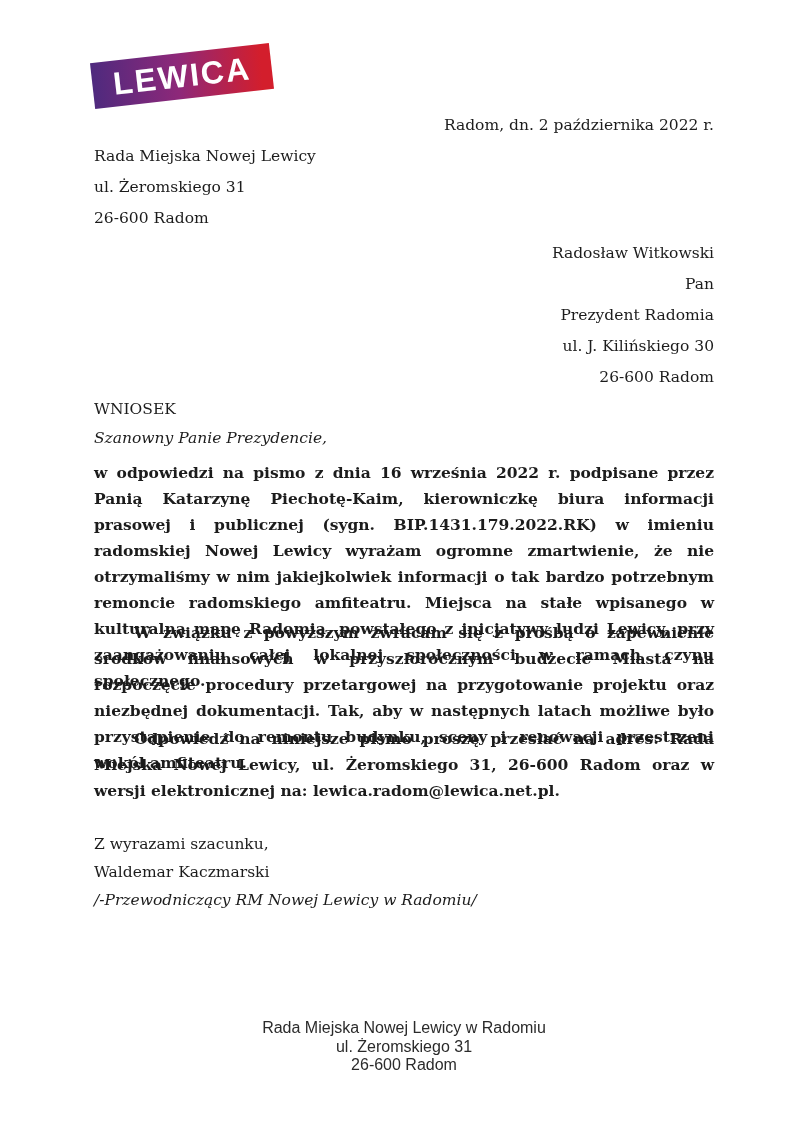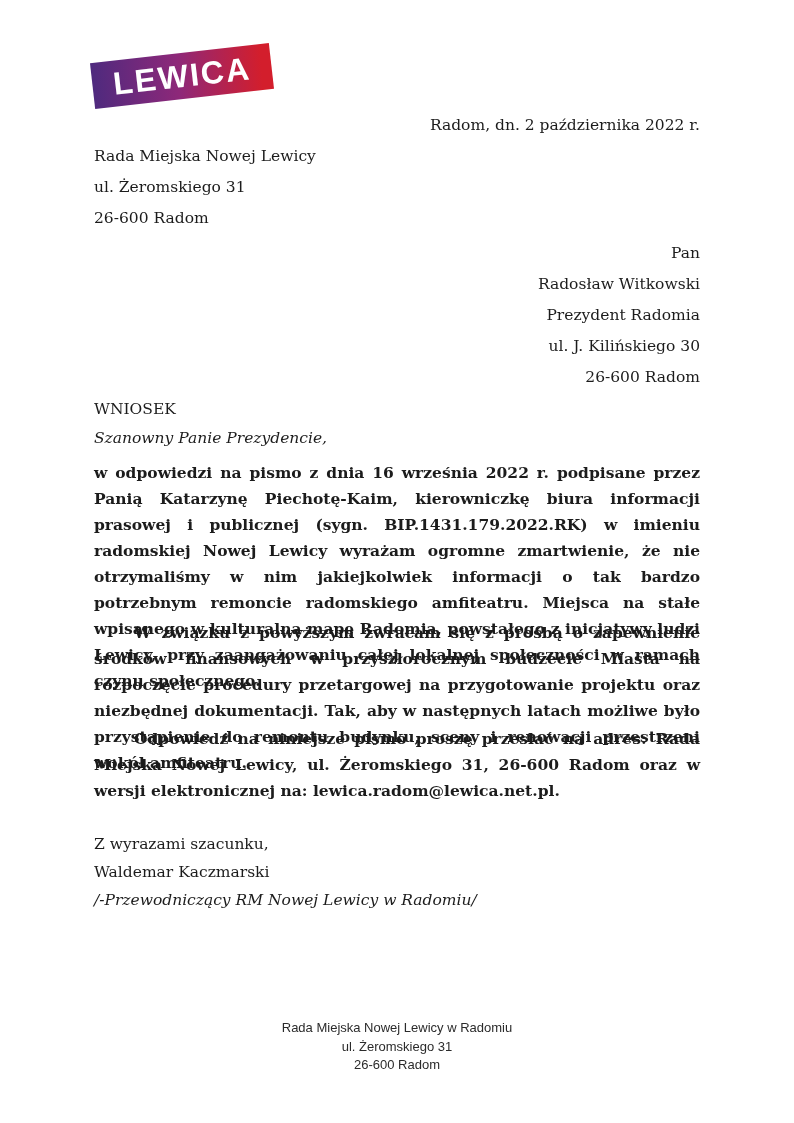--- a/index.html
+++ b/index.html
@@ -35,21 +35,21 @@
     font-family: "Liberation Sans", sans-serif;
     font-weight: bold;
     font-size: 32px;
     letter-spacing: 2px;
     color: #ffffff;
     line-height: 1;
     white-space: nowrap;
   }
 
   
-  .block { position: absolute; left: 94px; right: 94px; }
+  .block { position: absolute; left: 94px; right: 80px; }
 
   .date-line {
     top: 112px;
     text-align: right;
     line-height: 27px;
   }
 
   .sender {
     top: 141px;
     text-align: left;
@@ -90,21 +90,21 @@
     top: 830px;
     text-align: left;
     line-height: 28px;
   }
   .closing .role { font-style: italic; }
 
   .page-footer {
     top: 1019px;
     text-align: center;
     font-family: "Liberation Sans", sans-serif;
-    font-size: 13px;
+    font-size: 16px;
     line-height: 18.5px;
     color: #2b2b2b;
   }
 </style>
 </head>
 <body>
 
 <div class="page">
 
   <div class="logo-band">
@@ -113,22 +113,22 @@
 
   <div class="block date-line">Radom, dn. 2 października 2022 r.</div>
 
   <div class="block sender">
     <div>Rada Miejska Nowej Lewicy</div>
     <div>ul. Żeromskiego 31</div>
     <div>26-600 Radom</div>
   </div>
 
   <div class="block recipient">
+    <div>Radosław Witkowski</div>
     <div>Pan</div>
-    <div>Radosław Witkowski</div>
     <div>Prezydent Radomia</div>
     <div>ul. J. Kilińskiego 30</div>
     <div>26-600 Radom</div>
   </div>
 
   <div class="block subject">WNIOSEK</div>
 
   <div class="block salutation">Szanowny Panie Prezydencie,</div>
 
   <p class="block para para-1">w odpowiedzi na pismo z dnia 16 września 2022 r. podpisane przez Panią Katarzynę Piechotę-Kaim, kierowniczkę biura informacji prasowej i publicznej (sygn. BIP.1431.179.2022.RK) w imieniu radomskiej Nowej Lewicy wyrażam ogromne zmartwienie, że nie otrzymaliśmy w nim jakiejkolwiek informacji o tak bardzo potrzebnym remoncie radomskiego amfiteatru. Miejsca na stałe wpisanego w kulturalną mapę Radomia, powstałego z inicjatywy ludzi Lewicy, przy zaangażowaniu całej lokalnej społeczności w ramach czynu społecznego.</p>

